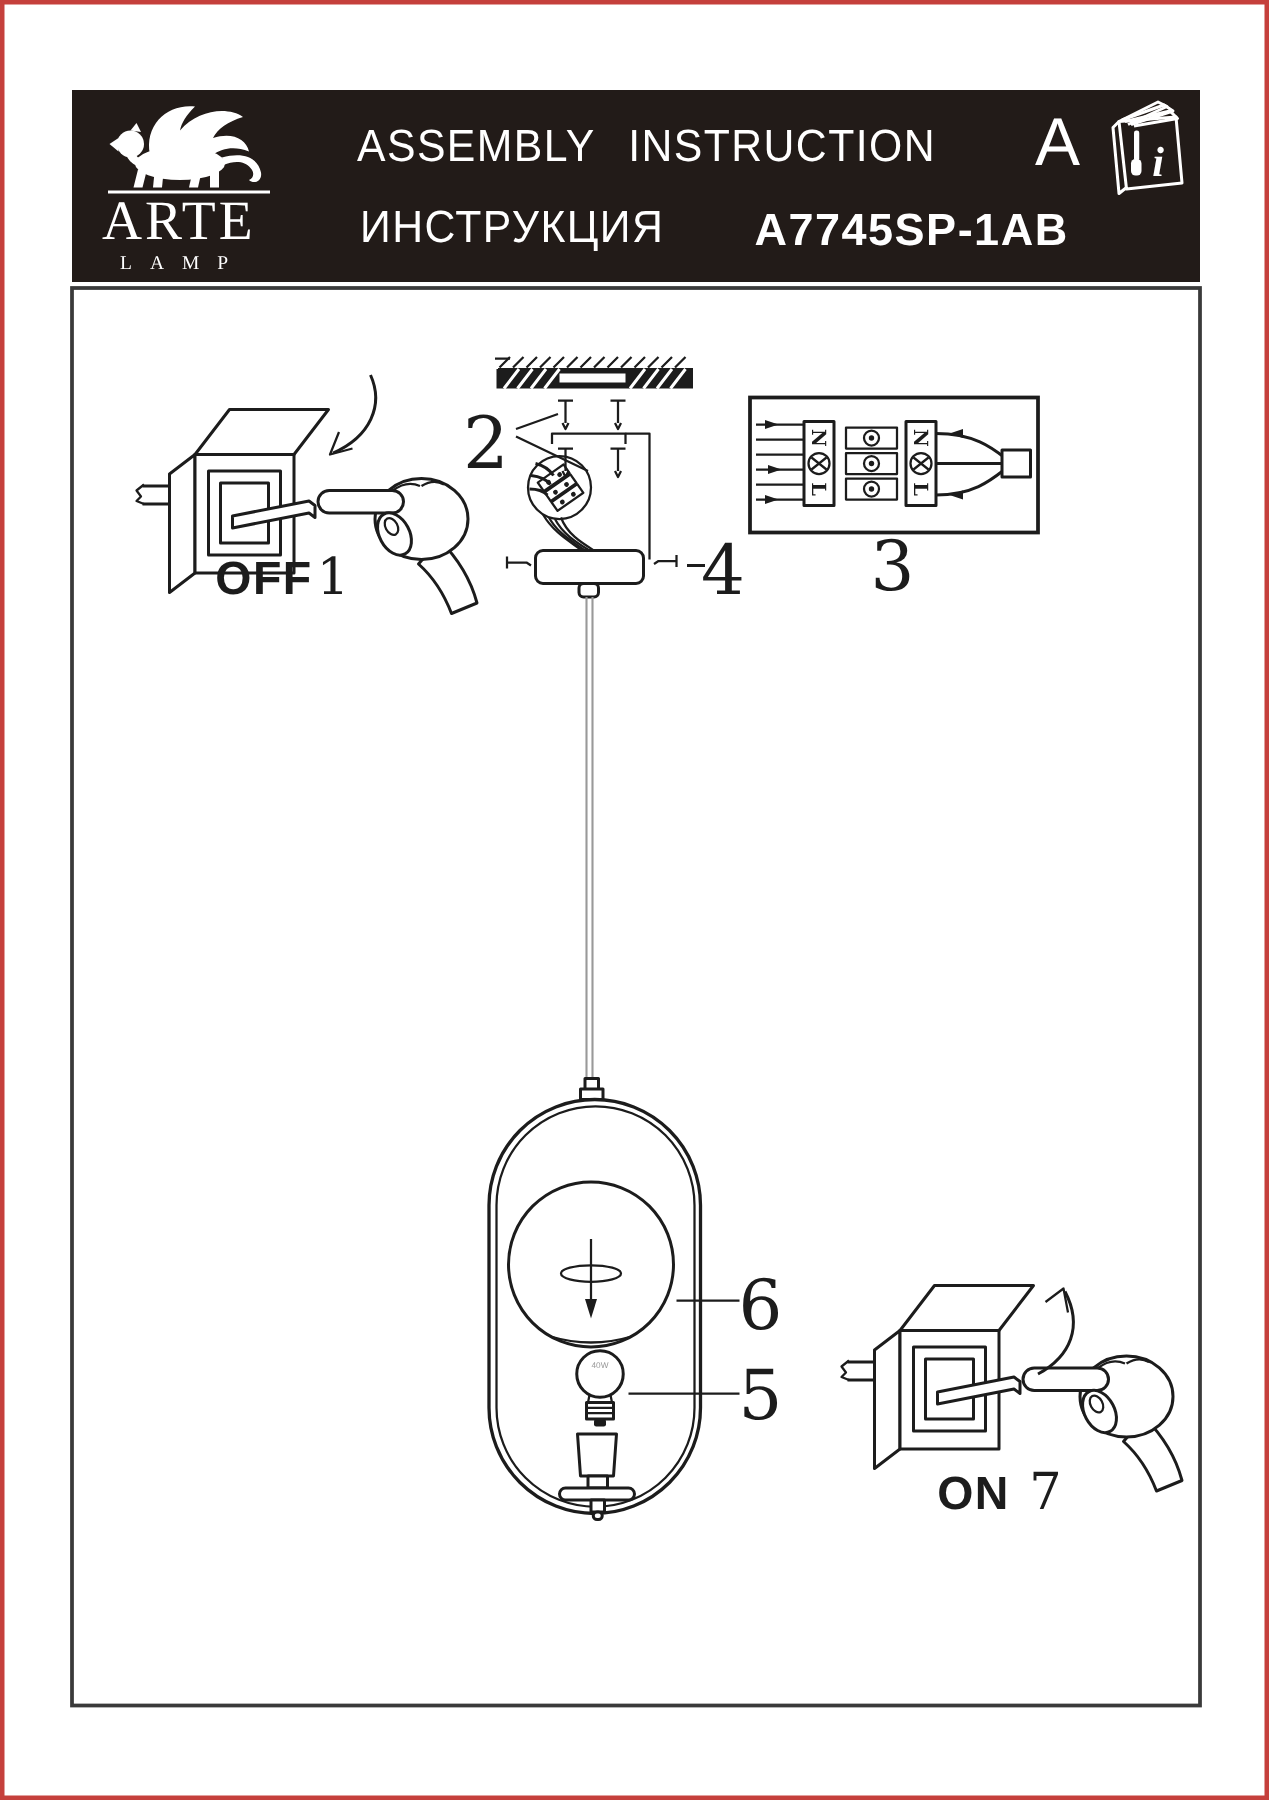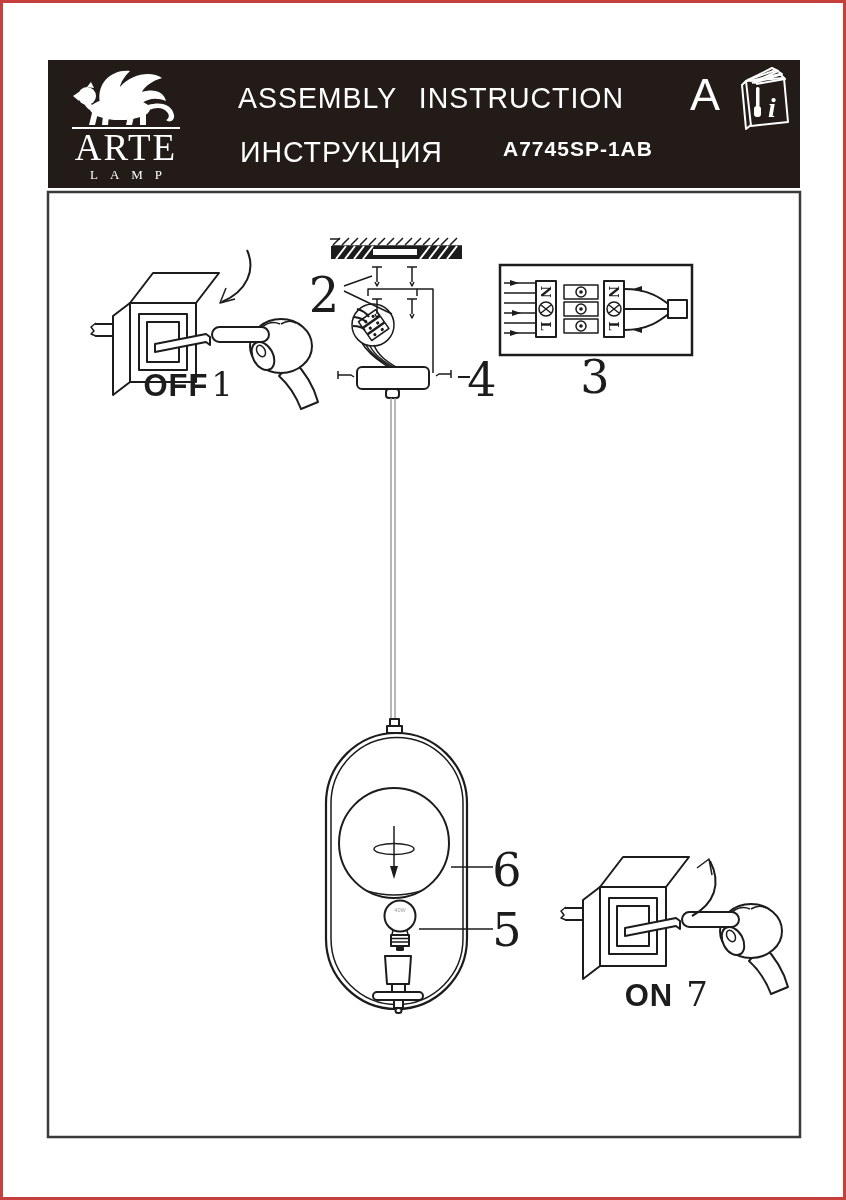--- a/index.html
+++ b/index.html
@@ -5,23 +5,23 @@
   html,body{margin:0;padding:0;background:#e8e8e8;}
   .page{
     position:relative;width:846px;height:1200px;background:#ffffff;
     box-shadow:inset 0 0 0 3px var(--border,#c5403c);
     font-family:"Liberation Sans",sans-serif;overflow:hidden;
   }
   
   .hdr{position:absolute;left:48px;top:60px;width:752px;height:128px;background:var(--header_bg,#221b18);}
   .hdr .t-en{position:absolute;left:190px;top:21px;color:#fff;font-size:30px;letter-spacing:1px;word-spacing:14px;white-space:nowrap;transform:scaleX(.95);transform-origin:0 0;}
   .hdr .t-ru{position:absolute;left:192px;top:75px;color:#fff;font-size:30px;letter-spacing:1px;white-space:nowrap;transform:scaleX(.95);transform-origin:0 0;}
-  .hdr .model{position:absolute;left:455px;top:77px;color:#fff;font-size:21px;font-weight:bold;letter-spacing:1px;white-space:nowrap;}
+  .hdr .model{position:absolute;left:455px;top:77px;color:#fff;font-size:30px;font-weight:bold;letter-spacing:1px;white-space:nowrap;}
   .hdr .mark{position:absolute;left:642px;top:12px;color:#fff;font-size:45px;line-height:1;}
-  .logo{position:absolute;left:20px;top:5px;width:116px;text-align:center;color:#fff;}
+  .logo{position:absolute;left:20px;top:5px;width:116px;text-align:left;color:#fff;}
   .logo .lion{display:block;margin:0 auto;}
   .logo .rule{height:0;border-top:2.5px solid #fff;margin:0 4px;}
   .logo .brand{font-family:"Liberation Serif",serif;font-size:37px;line-height:1.05;letter-spacing:2px;}
   .logo .word{font-family:"Liberation Serif",serif;font-size:13px;letter-spacing:12px;text-indent:12px;line-height:1;}
   .bookicon{position:absolute;left:684px;top:5px;}
   
   .diagram{position:absolute;left:0;top:0;}
   .ln{fill:none;stroke:#1c1c1c;stroke-width:2;stroke-linejoin:round;}
   .th{fill:none;stroke:#1c1c1c;stroke-width:1.5;stroke-linejoin:round;}
   .fw{fill:#ffffff;stroke:#1c1c1c;stroke-width:2;stroke-linejoin:round;}

